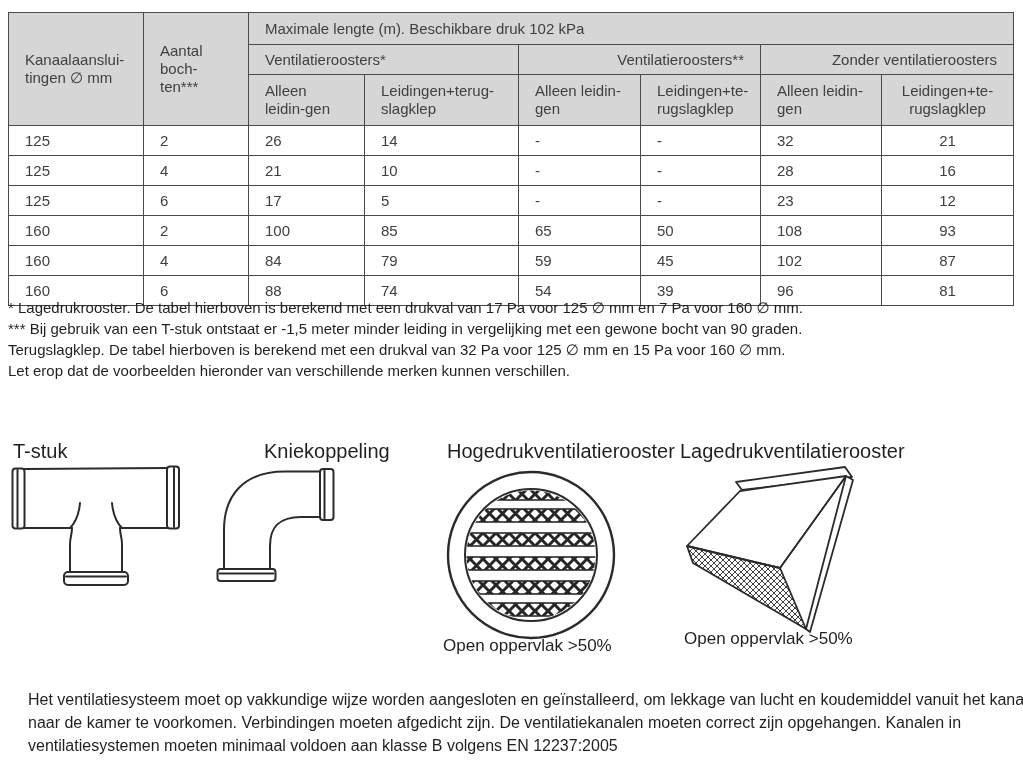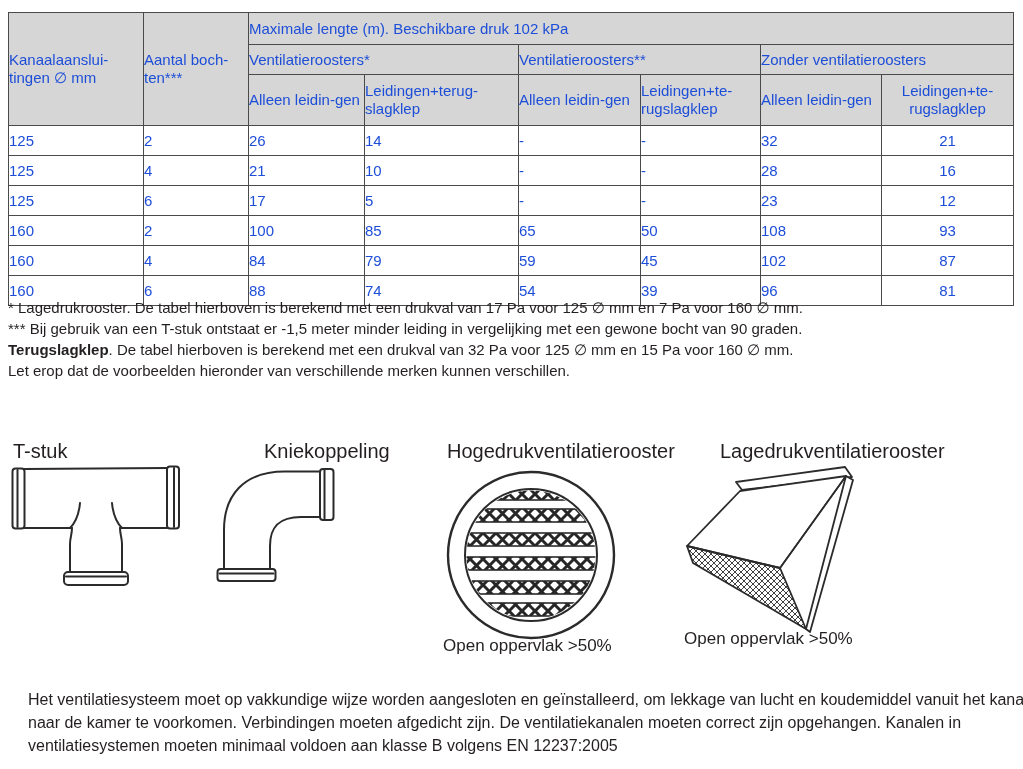--- a/index.html
+++ b/index.html
@@ -7,36 +7,36 @@
     position:relative;width:1023px;height:769px;background:#ffffff;
     font-family:"Liberation Sans","DejaVu Sans",sans-serif;color:#231f20;overflow:hidden;
   }
   
   table.spec{
     position:absolute;left:8px;top:12px;width:1005px;
     border-collapse:collapse;table-layout:fixed;
   }
   table.spec th,table.spec td{
     border:1px solid #4a4a4a;font-size:15px;font-weight:normal;
-    padding:2px 0;color:#1d4ed8;line-height:18px;vertical-align:middle;
+    padding:2px 16px;color:#404040;line-height:18px;vertical-align:middle;
     overflow:hidden;
   }
   table.spec thead th{background:#d6d6d6;text-align:left;}
   th.tbl-title{text-align:center;height:27px;}
   tr.grow{height:25px;}
   th.grp{height:25px;}
-  th.grp.center{text-align:left;}
+  th.grp.center{text-align:right;}
   tr.subrow th{height:46px;vertical-align:middle;}
   tr.subrow th:last-child{text-align:center;}
   tbody td{height:25px;background:#fff;}
   tbody td:last-child{text-align:center;}
   
   .footnotes{position:absolute;left:8px;top:297px;width:1010px;font-size:15px;line-height:21px;}
   .footnotes .fline{white-space:nowrap;}
-  .footnotes b{font-weight:bold;text-align:right;}
+  .footnotes b{font-weight:normal;text-align:right;}
   
   .ill-label{position:absolute;font-size:20px;line-height:18px;white-space:nowrap;}
   .open-label{position:absolute;font-size:17px;line-height:20px;white-space:nowrap;}
   .ill{position:absolute;}
   
   .bottom-par{position:absolute;left:8px;top:688px;width:1010px;font-size:16px;line-height:23px;margin-left:20px;}
 </style>
 </head>
 <body>
 
@@ -140,21 +140,21 @@
   <div class="footnotes">
     <div class="fline">* Lagedrukrooster. De tabel hierboven is berekend met een drukval van 17 Pa voor 125 ∅ mm en 7 Pa voor 160 ∅ mm.</div>
     <div class="fline">*** Bij gebruik van een T-stuk ontstaat er -1,5 meter minder leiding in vergelijking met een gewone bocht van 90 graden.</div>
     <div class="fline"><b>Terugslagklep</b><span>. De tabel hierboven is berekend met een drukval van 32 Pa voor 125 ∅ mm en 15 Pa voor 160 ∅ mm.</span></div>
     <div class="fline">Let erop dat de voorbeelden hieronder van verschillende merken kunnen verschillen.</div>
   </div>
 
   <div class="ill-label" style="left:13px;top:442px;">T-stuk</div>
   <div class="ill-label" style="left:222px;top:442px;margin-left:42px;">Kniekoppeling</div>
   <div class="ill-label" style="left:447px;top:442px;">Hogedrukventilatierooster</div>
-  <div class="ill-label" style="left:720px;top:442px;">Lagedrukventilatierooster</div>
+  <div class="ill-label" style="left:680px;top:442px;">Lagedrukventilatierooster</div>
 
   <svg class="ill" style="left:8px;top:462px;" width="180" height="130" viewBox="0 0 180 130" fill="none" stroke="#2b2b2b" stroke-width="2" stroke-linecap="round" stroke-linejoin="round">
     <rect x="4.5" y="6.5" width="12" height="60" rx="3"></rect>
     <line x1="9.5" y1="8" x2="9.5" y2="65"></line>
     <rect x="159" y="4.5" width="12" height="62" rx="3"></rect>
     <line x1="166" y1="6" x2="166" y2="65"></line>
     <path d="M16.5,7 L159,6"></path>
     <path d="M16.5,66 L64,66"></path>
     <path d="M112,66 L159,66"></path>
     <path d="M64,66 C64,72 62,76 62,82 L62,110"></path>

